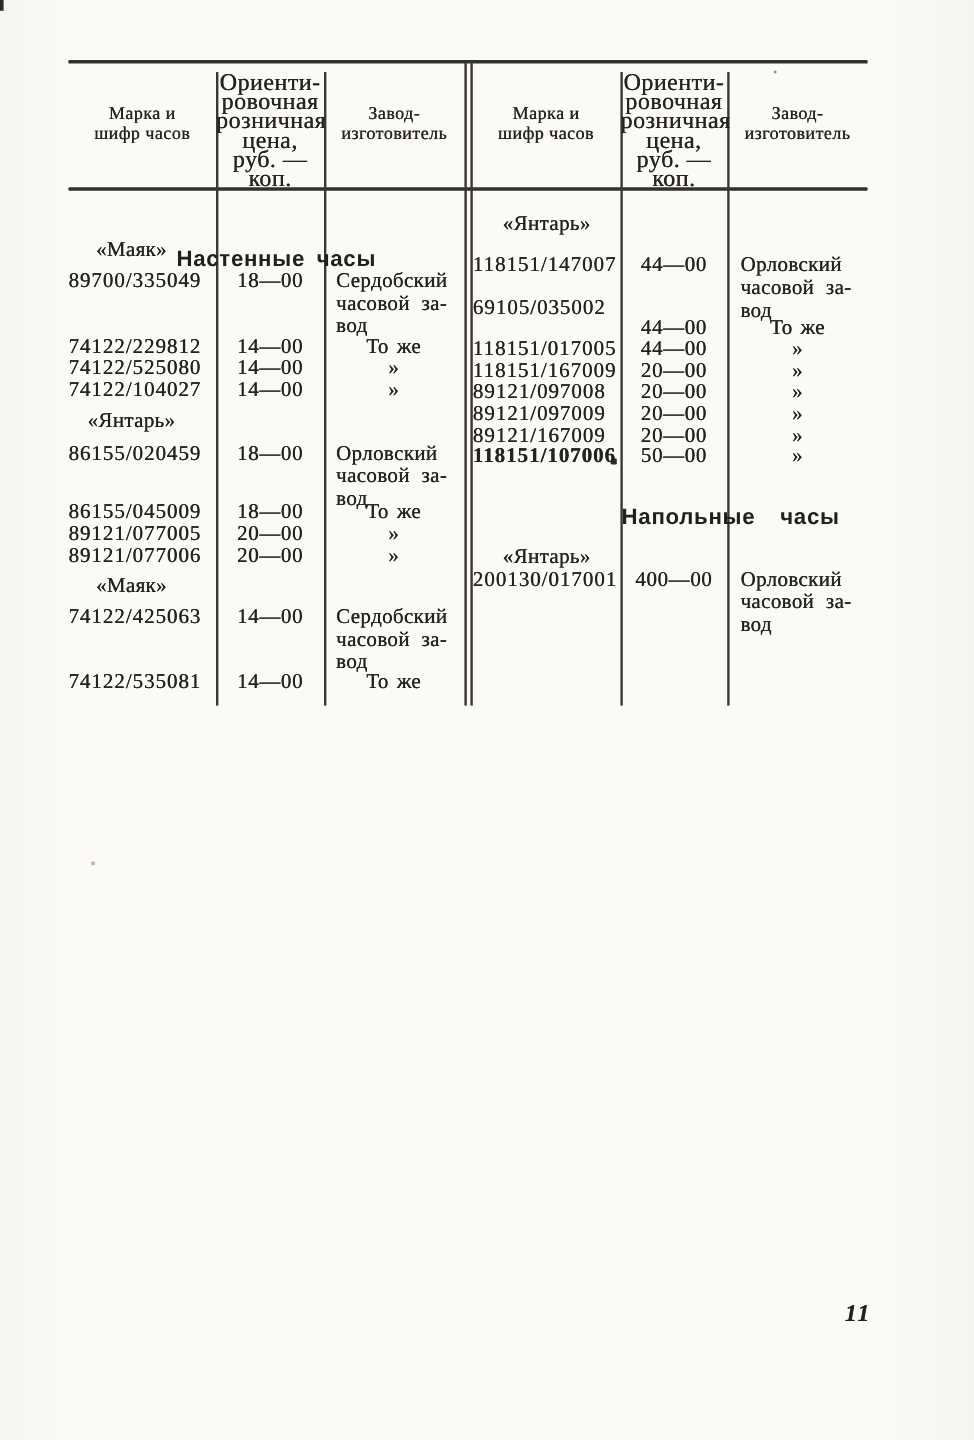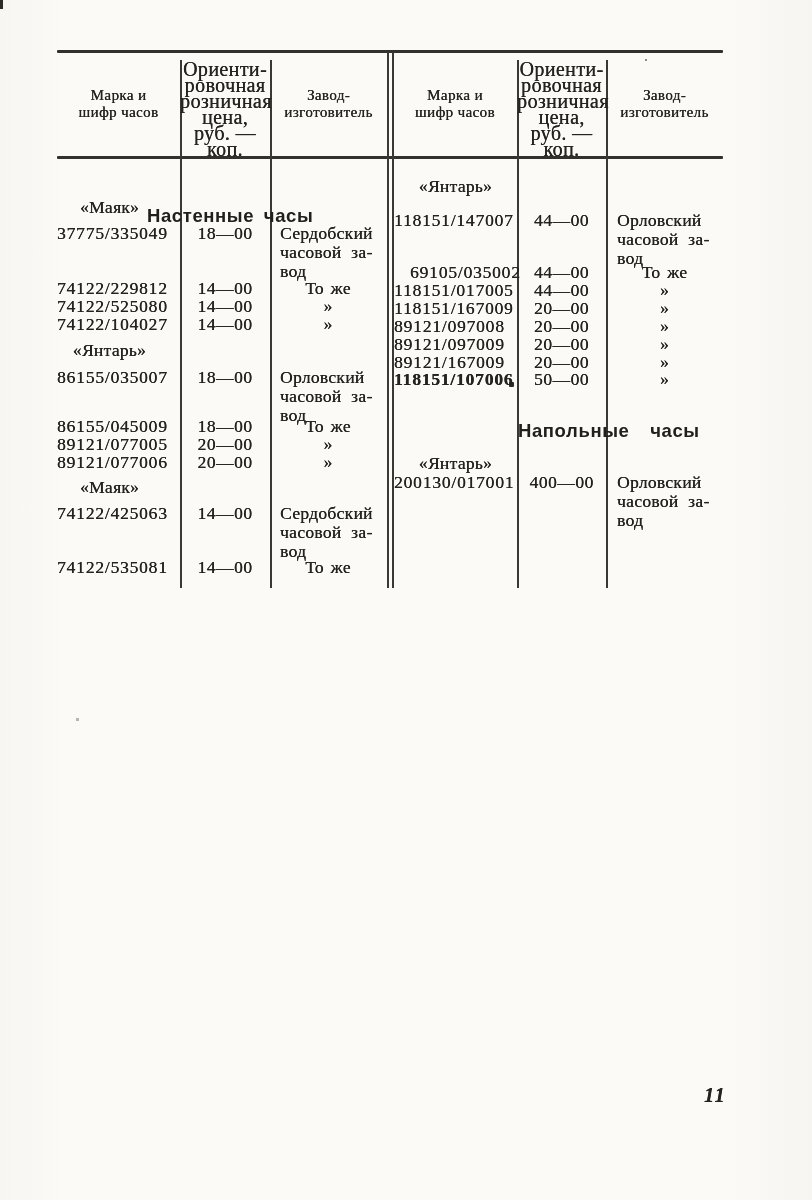--- a/index.html
+++ b/index.html
@@ -85,41 +85,41 @@
 коп.</div>
   <div class="hcell txt" style="left:606px;top:87px;width:117px;">Завод-
 изготовитель</div>
 
   <div class="section" style="left:147px;top:167px;word-spacing:4px;margin-top:38px;">Настенные часы</div>
   <div class="section" style="left:518px;top:420px;word-spacing:15px;">Напольные часы</div>
 
   <div class="half half-left">
     <div class="row-el brand txt" style="top:198px;">«Маяк»</div>
 
-    <div class="row-el code txt" style="top:224px;">37775/335049</div>
+    <div class="row-el code txt" style="top:224px;">89700/335049</div>
     <div class="row-el price-val txt" style="top:224px;">18—00</div>
     <div class="row-el maker txt" style="top:224px;">Сердобский
 часовой за-
 вод</div>
 
     <div class="row-el code txt" style="top:279px;">74122/229812</div>
     <div class="row-el price-val txt" style="top:279px;">14—00</div>
     <div class="row-el maker center txt" style="top:279px;">То же</div>
 
     <div class="row-el code txt" style="top:297px;">74122/525080</div>
     <div class="row-el price-val txt" style="top:297px;">14—00</div>
     <div class="row-el maker center txt" style="top:297px;">»</div>
 
     <div class="row-el code txt" style="top:315px;">74122/104027</div>
     <div class="row-el price-val txt" style="top:315px;">14—00</div>
     <div class="row-el maker center txt" style="top:315px;">»</div>
 
     <div class="row-el brand txt" style="top:341px;">«Янтарь»</div>
 
-    <div class="row-el code txt" style="top:368px;">86155/035007</div>
+    <div class="row-el code txt" style="top:368px;">86155/020459</div>
     <div class="row-el price-val txt" style="top:368px;">18—00</div>
     <div class="row-el maker txt" style="top:368px;">Орловский
 часовой за-
 вод</div>
 
     <div class="row-el code txt" style="top:417px;">86155/045009</div>
     <div class="row-el price-val txt" style="top:417px;">18—00</div>
     <div class="row-el maker center txt" style="top:417px;">То же</div>
 
     <div class="row-el code txt" style="top:435px;">89121/077005</div>
@@ -145,21 +145,21 @@
 
   <div class="half half-right">
     <div class="row-el brand txt" style="top:177px;">«Янтарь»</div>
 
     <div class="row-el code txt" style="top:211px;">118151/147007</div>
     <div class="row-el price-val txt" style="top:211px;">44—00</div>
     <div class="row-el maker txt" style="top:211px;">Орловский
 часовой за-
 вод</div>
 
-    <div class="row-el code txt" style="top:263px;margin-left:16px;">69105/035002</div>
+    <div class="row-el code txt" style="top:247px;">69105/035002</div>
     <div class="row-el price-val txt" style="top:263px;">44—00</div>
     <div class="row-el maker center txt" style="top:263px;">То же</div>
 
     <div class="row-el code txt" style="top:281px;">118151/017005</div>
     <div class="row-el price-val txt" style="top:281px;">44—00</div>
     <div class="row-el maker center txt" style="top:281px;">»</div>
 
     <div class="row-el code txt" style="top:299px;">118151/167009</div>
     <div class="row-el price-val txt" style="top:299px;">20—00</div>
     <div class="row-el maker center txt" style="top:299px;">»</div>

